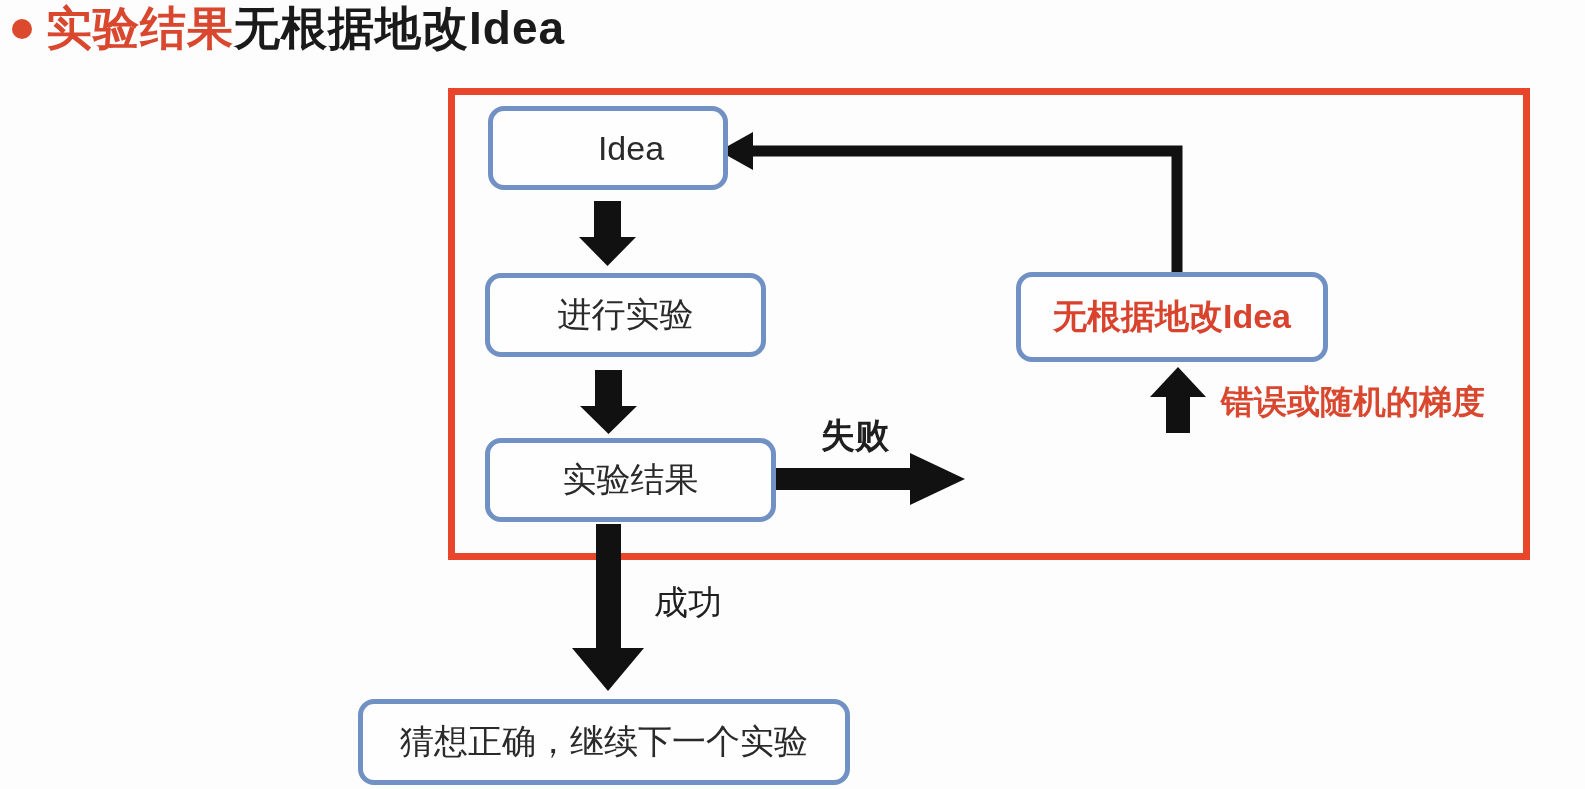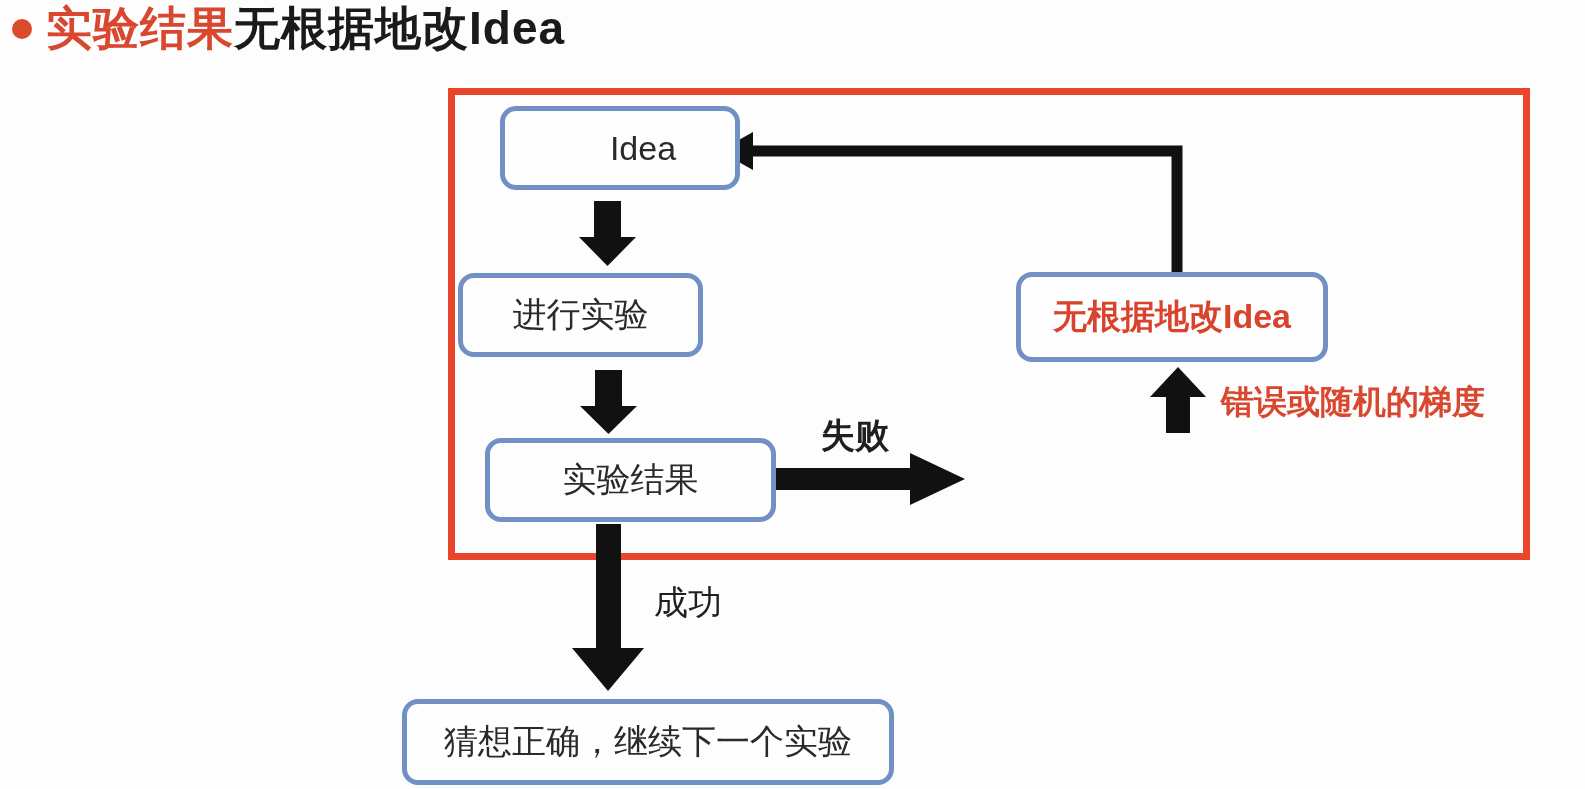--- a/index.html
+++ b/index.html
@@ -32,26 +32,26 @@
     position:absolute;left:448px;top:88px;width:1082px;height:472px;
     box-sizing:border-box;border:7px solid #e8452a;background:transparent;
   }
   
   .node{
     position:absolute;box-sizing:border-box;
     border:5px solid #7191c5;border-radius:16px;background:#fefefe;
     display:flex;align-items:center;justify-content:center;
     font-size:34px;color:#2a2a2a;white-space:nowrap;
   }
-  .node-idea{left:500px;top:106px;width:240px;height:84px;padding-left:46px;}
-  .node-run{left:458px;top:273px;width:245px;height:84px;}
+  .node-idea{left:488px;top:106px;width:240px;height:84px;padding-left:46px;}
+  .node-run{left:485px;top:273px;width:281px;height:84px;}
   .node-result{left:485px;top:438px;width:291px;height:84px;}
   .node-change{left:1016px;top:272px;width:312px;height:90px;color:#d9432e;font-weight:bold;}
   .node-noanalyze{left:986px;top:438px;width:372px;height:85px;}
-  .node-guess{left:358px;top:699px;width:492px;height:86px;margin-left:44px;}
+  .node-guess{left:358px;top:699px;width:492px;height:86px;}
   
   .arrows{
     position:absolute;left:0;top:0;width:1585px;height:789px;
     pointer-events:none;
   }
   .arrow-fill{fill:#111111;}
   .arrow-stroke{fill:none;stroke:#111111;stroke-width:11;stroke-linejoin:miter;}
   
   .edge-label{
     position:absolute;font-size:34px;color:#1f1f1f;

